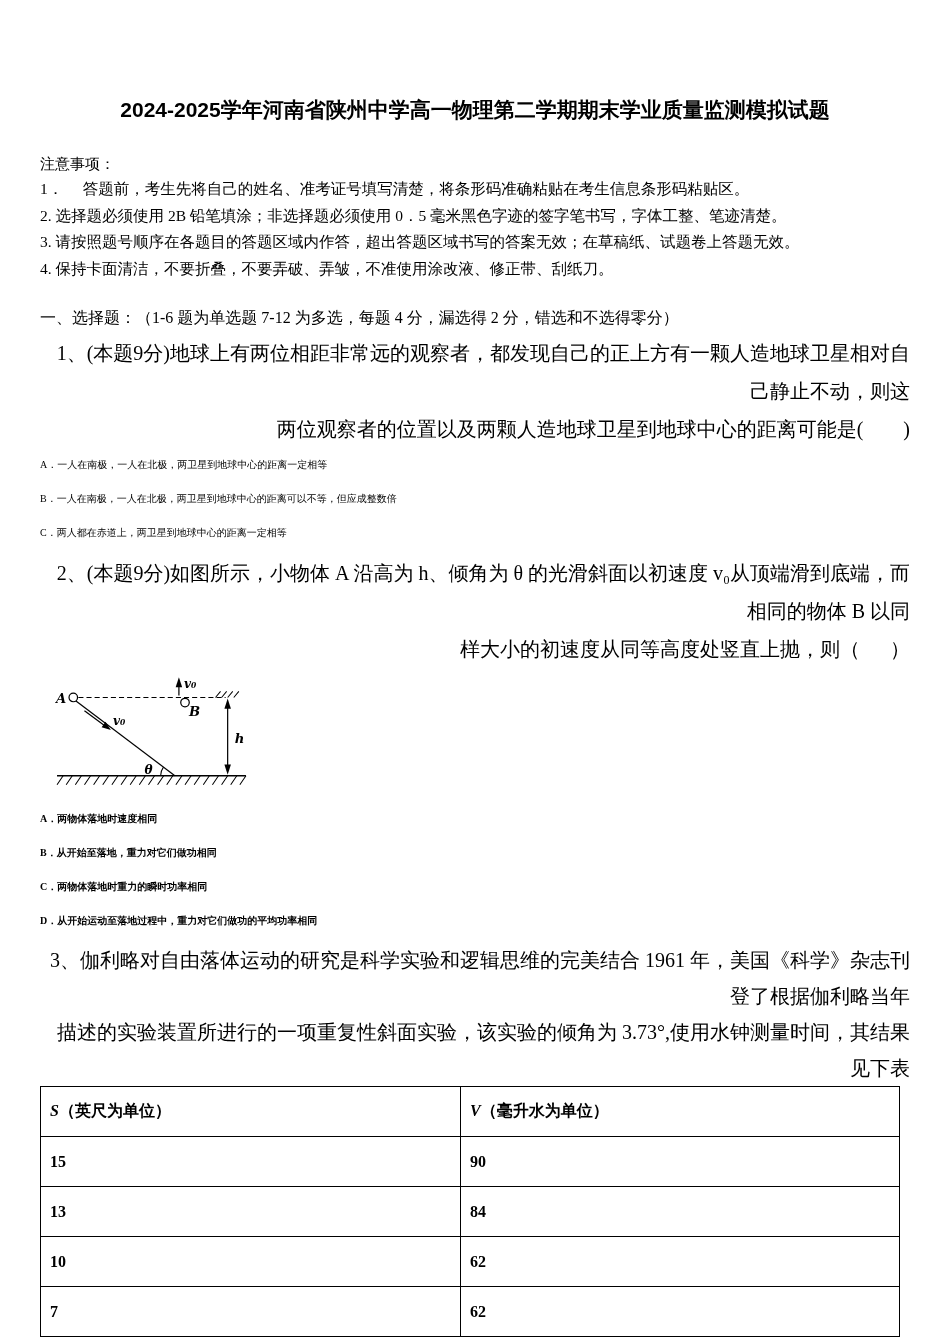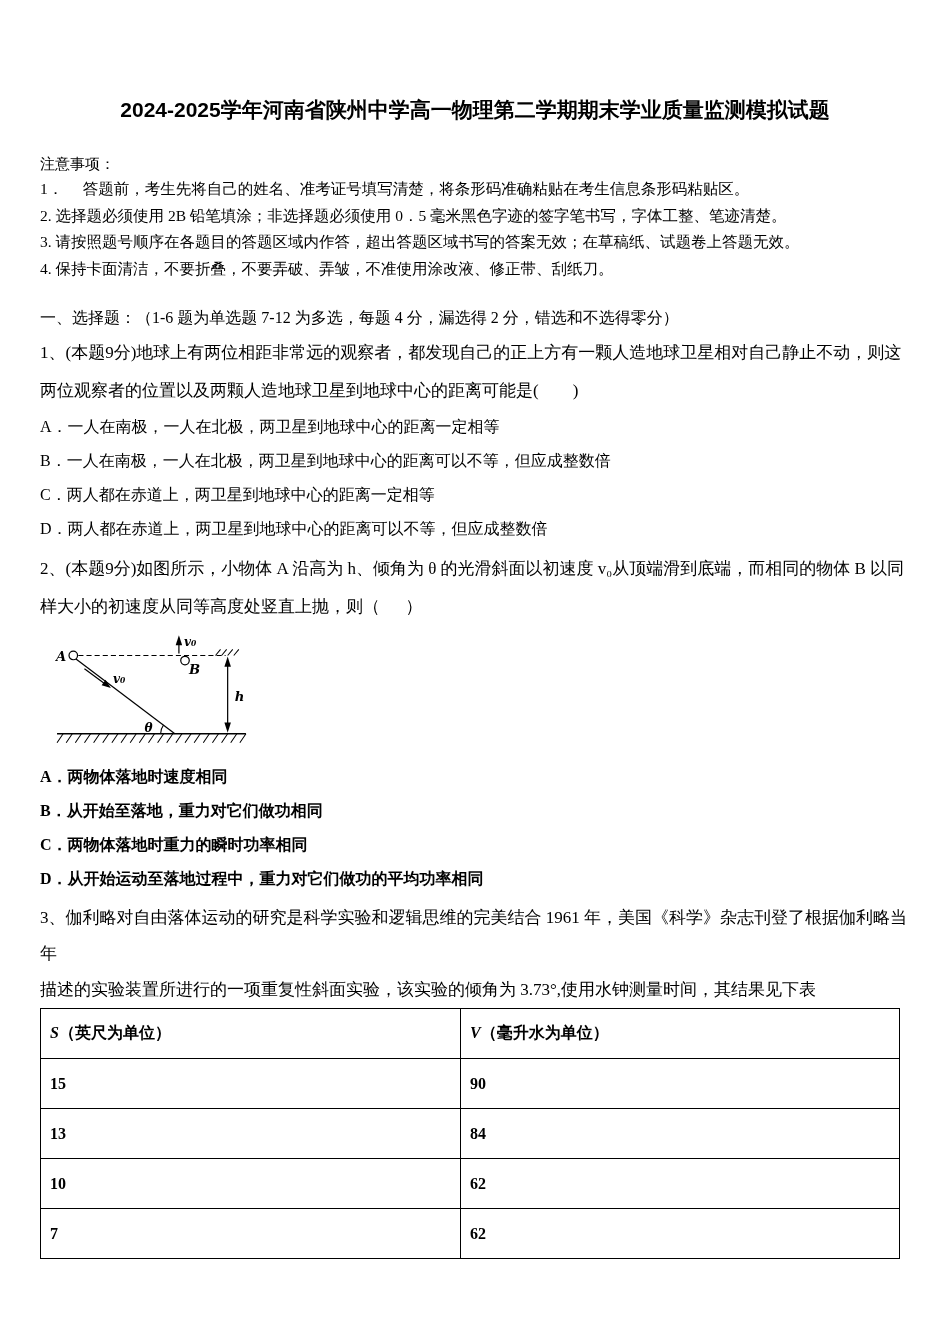--- a/index.html
+++ b/index.html
@@ -10,22 +10,22 @@
   }
   .title {
     font-family:"Liberation Sans","DejaVu Sans",sans-serif;
     font-size:21px; font-weight:bold; text-align:center;
     margin:0 0 16px 0; line-height:28px;
   }
   .notice-heading { font-size:15px; line-height:24px;margin-top:28px; }
   .notice-item { font-size:15.5px; line-height:26.5px; white-space:pre-wrap; }
   .section-heading { font-size:16px; line-height:24px; margin-top:24px; }
   .question { margin-top:4px; }
-  .stem-line { font-size:17px; line-height:38px; white-space:pre-wrap; }
-  .option   { font-size:16px;  line-height:34px; white-space:pre-wrap; }
+  .stem-line { font-size:20px; line-height:38px; white-space:pre-wrap;text-align:right; }
+  .option   { font-size:10px;  line-height:34px; white-space:pre-wrap; }
   .q2 .option { font-weight:bold; }
   .figure-wrap { margin:6px 0 10px 15px; }
   .q3 .stem-line { line-height:36px; }
   table.data-table {
     border-collapse:collapse; width:860px; 
     table-layout:fixed;
   }
   table.data-table td {
     border:1.5px solid #000; height:49px; padding:0 0 0 9px;
     font-size:16px; font-weight:bold; vertical-align:middle;
@@ -50,21 +50,20 @@
   </div>
 
   <div class="section-heading">一、选择题：（1-6 题为单选题 7-12 为多选，每题 4 分，漏选得 2 分，错选和不选得零分）</div>
 
   <div class="question q1">
     <div class="stem-line">1、(本题9分)地球上有两位相距非常远的观察者，都发现自己的正上方有一颗人造地球卫星相对自己静止不动，则这</div>
     <div class="stem-line">两位观察者的位置以及两颗人造地球卫星到地球中心的距离可能是(        )</div>
     <div class="option">A．一人在南极，一人在北极，两卫星到地球中心的距离一定相等</div>
     <div class="option">B．一人在南极，一人在北极，两卫星到地球中心的距离可以不等，但应成整数倍</div>
     <div class="option">C．两人都在赤道上，两卫星到地球中心的距离一定相等</div>
-    <div class="option">D．两人都在赤道上，两卫星到地球中心的距离可以不等，但应成整数倍</div>
   </div>
 
   <div class="question q2">
     <div class="stem-line">2、(本题9分)如图所示，小物体 A 沿高为 h、倾角为 θ 的光滑斜面以初速度 v₀从顶端滑到底端，而相同的物体 B 以同</div>
     <div class="stem-line">样大小的初速度从同等高度处竖直上抛，则（      ）</div>
 
     <div class="figure-wrap">
       <svg width="195" height="114" viewBox="0 0 192 112">
 
         <line x1="2" y1="100" x2="188" y2="100" stroke="#000" stroke-width="1.5"></line>

